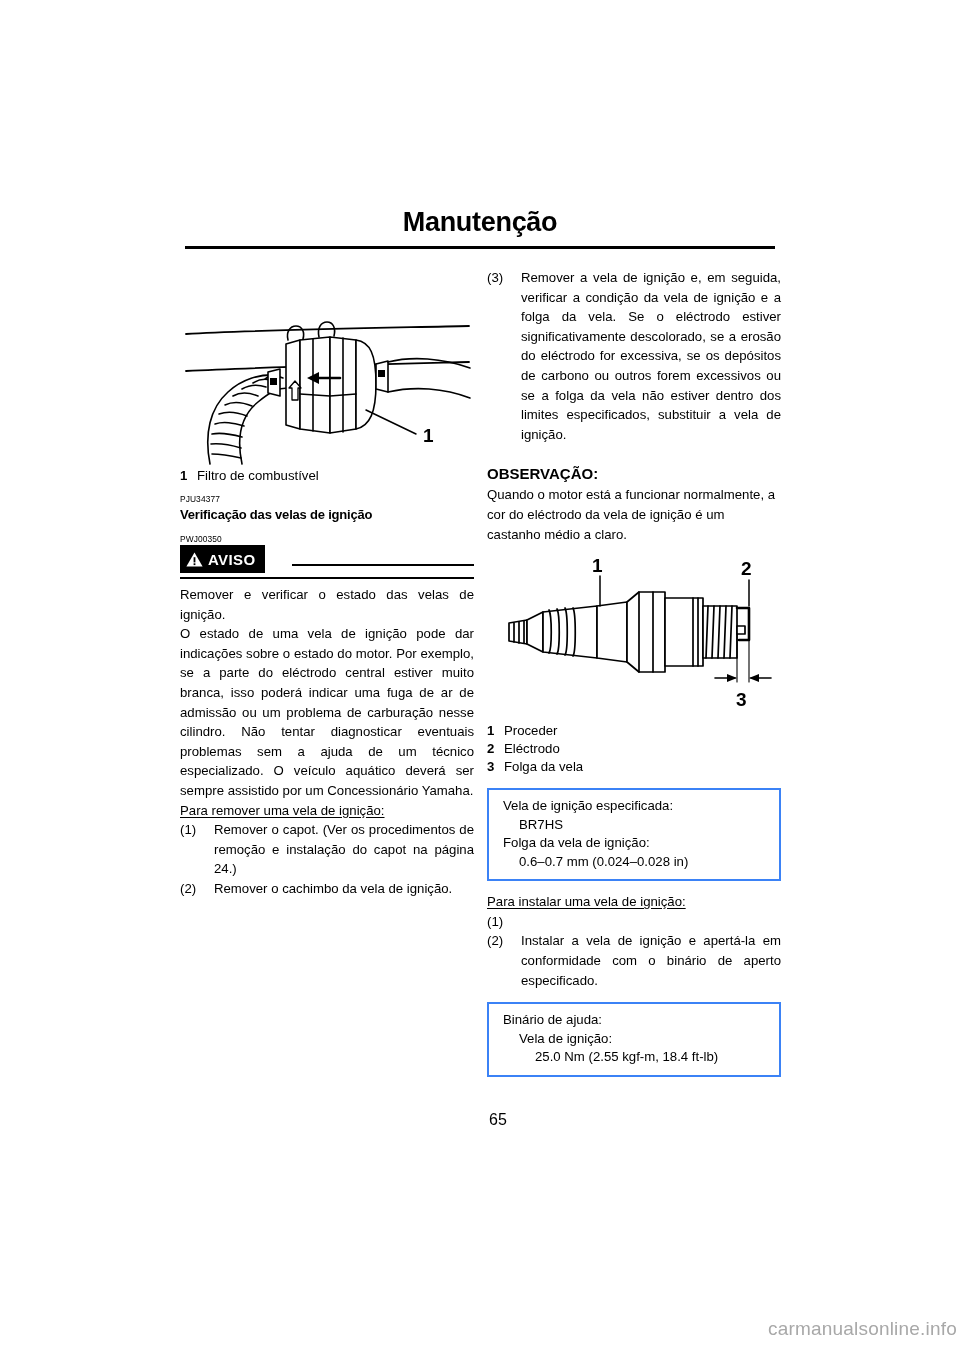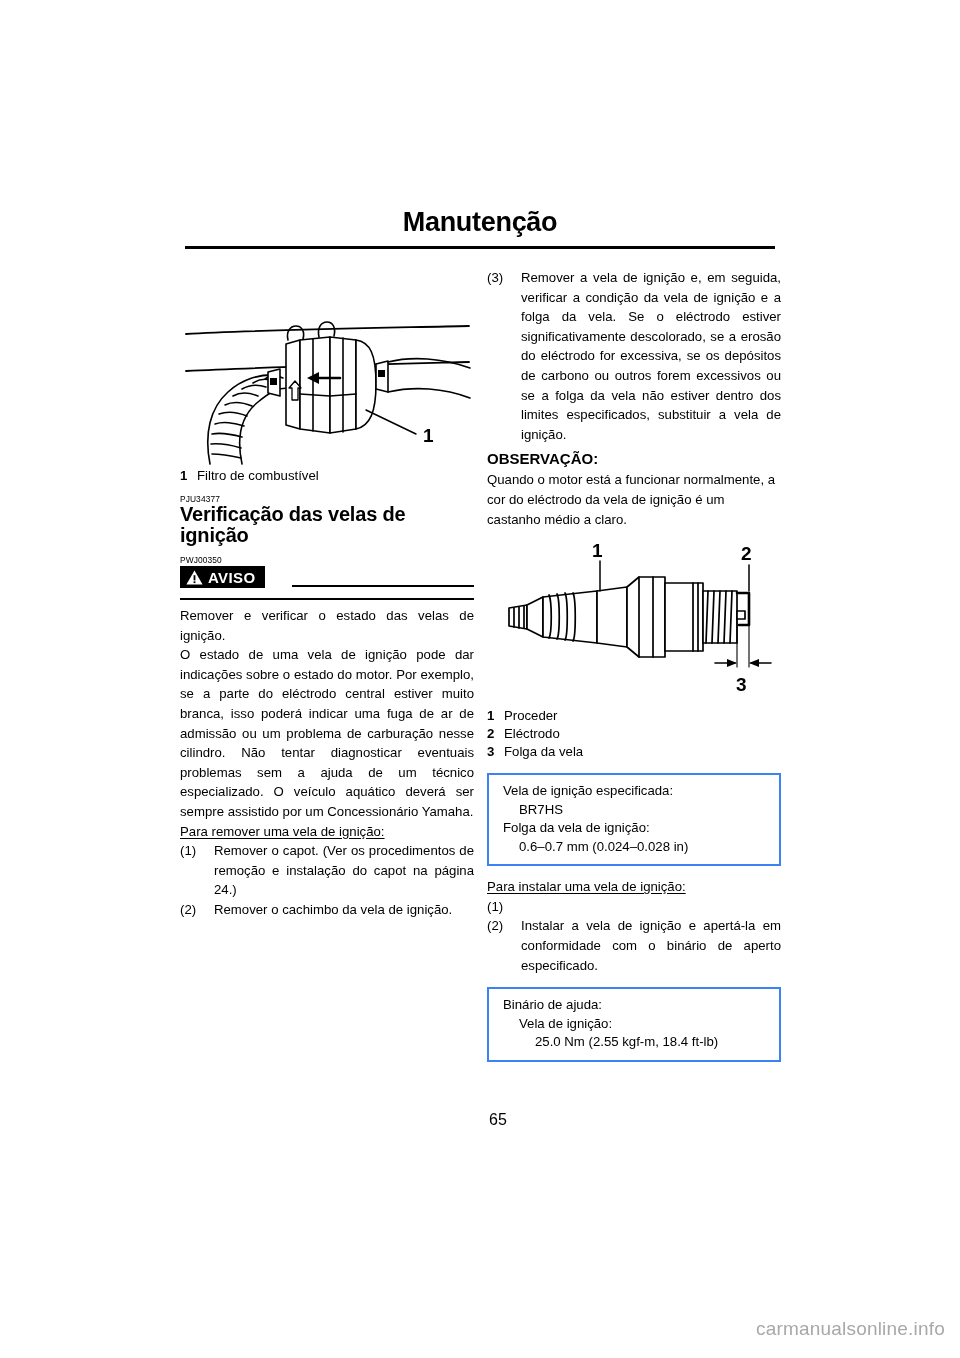--- a/index.html
+++ b/index.html
@@ -102,38 +102,38 @@
   }
 
   
   .refcode {
     font-size: 8.4px;
     line-height: 10px;
     letter-spacing: 0.1px;
     margin-top: 9px;
   }
   .sec-title {
-    font-size: 20px;
+    font-size: 13px;
     font-weight: bold;
     line-height: 21px;
     letter-spacing: -0.2px;
   }
 
   
   .aviso-wrap {
     position: relative;
     height: 25px;
     margin-top: 1px;
   }
   .aviso-badge {
     position: absolute;
     left: 0; top: 0;
     background: #000;
     color: #fff;
-    height: 22px;
+    height: 28px;
     display: flex;
     align-items: center;
     padding: 0 9px 0 6px;
     box-sizing: border-box;
   }
   .aviso-tri {
     width: 17px;
     height: 15px;
     margin-right: 5px;
     display: block;
@@ -163,21 +163,21 @@
     height: 2px;
     background: #000;
     margin-top: 7px;
   }
 
   
   .note-title {
     font-size: 15px;
     font-weight: bold;
     line-height: 22px;
-    margin-top: 4px;
+    margin-top: 19px;
   }
 
   
   .fig-plug {
     width: 294px;
     height: 168px;
     margin-top: 10px;
   }
   .fig-plug svg { display: block; }
 
@@ -207,20 +207,21 @@
   }
   .watermark {
     position: absolute;
     left: 0;
     top: 1318px;
     width: 945px;
     text-align: right;
     font-size: 19px;
     color: #a8a8a8;
     letter-spacing: 0.2px;
+    padding-left: 12px;
   }
 </style>
 </head>
 <body>
 
 <div class="page">
 
   <div class="header">
     <div class="header-title">Manutenção</div>
   </div>

